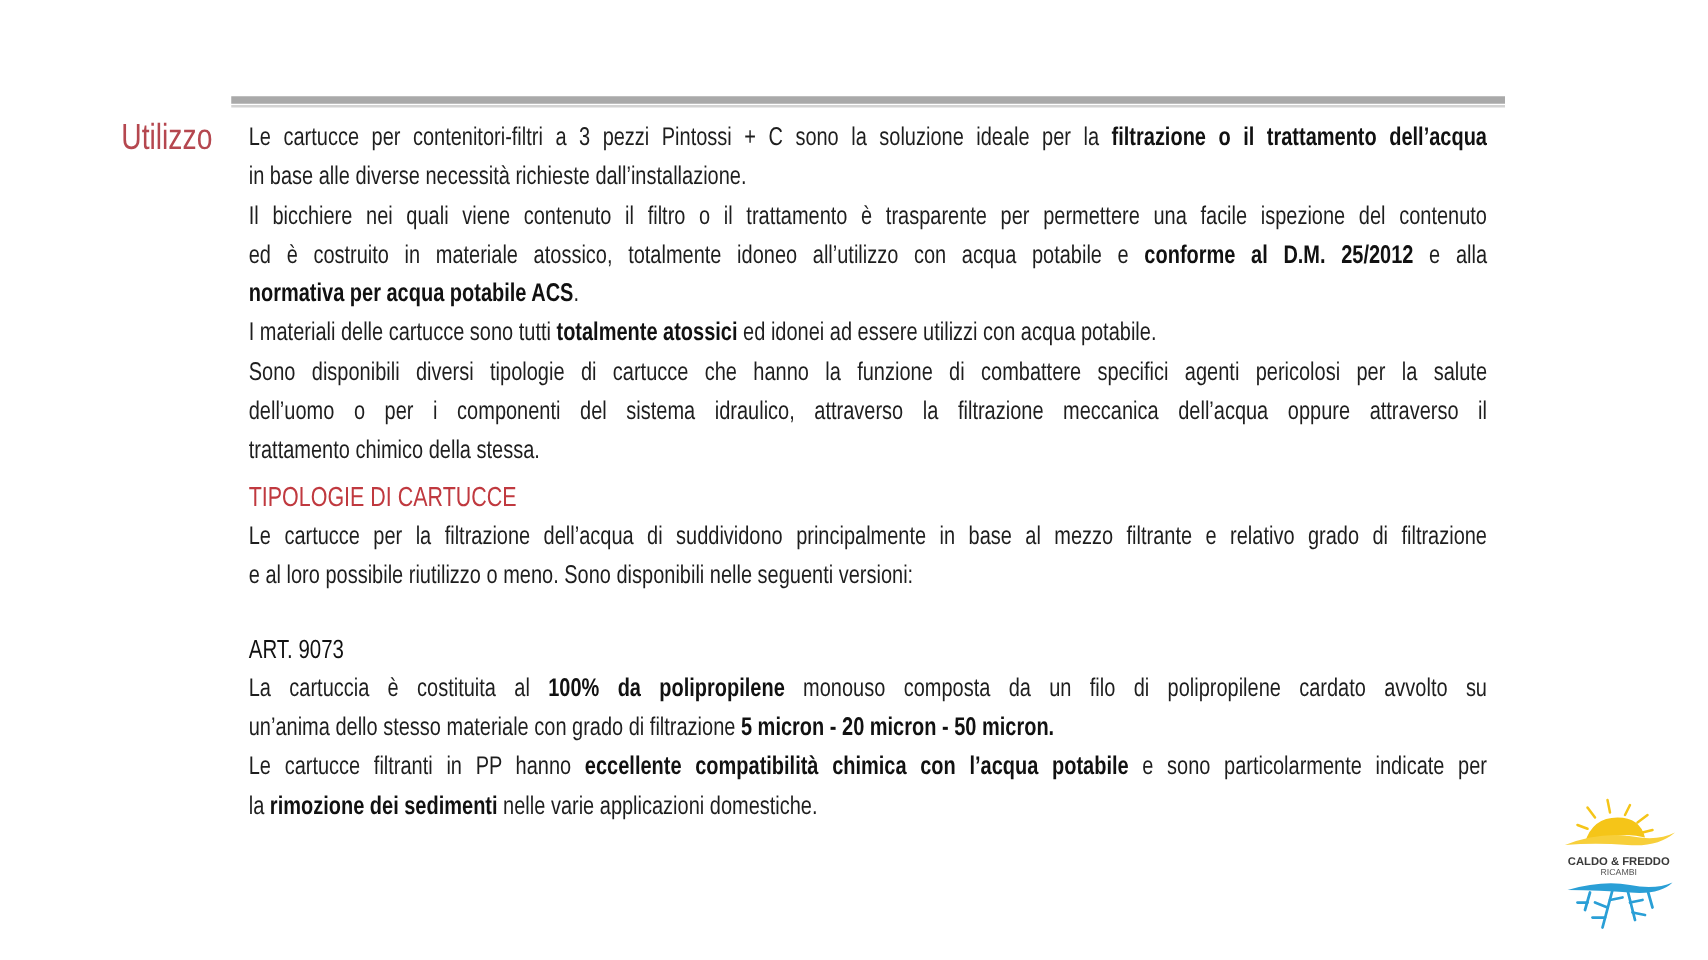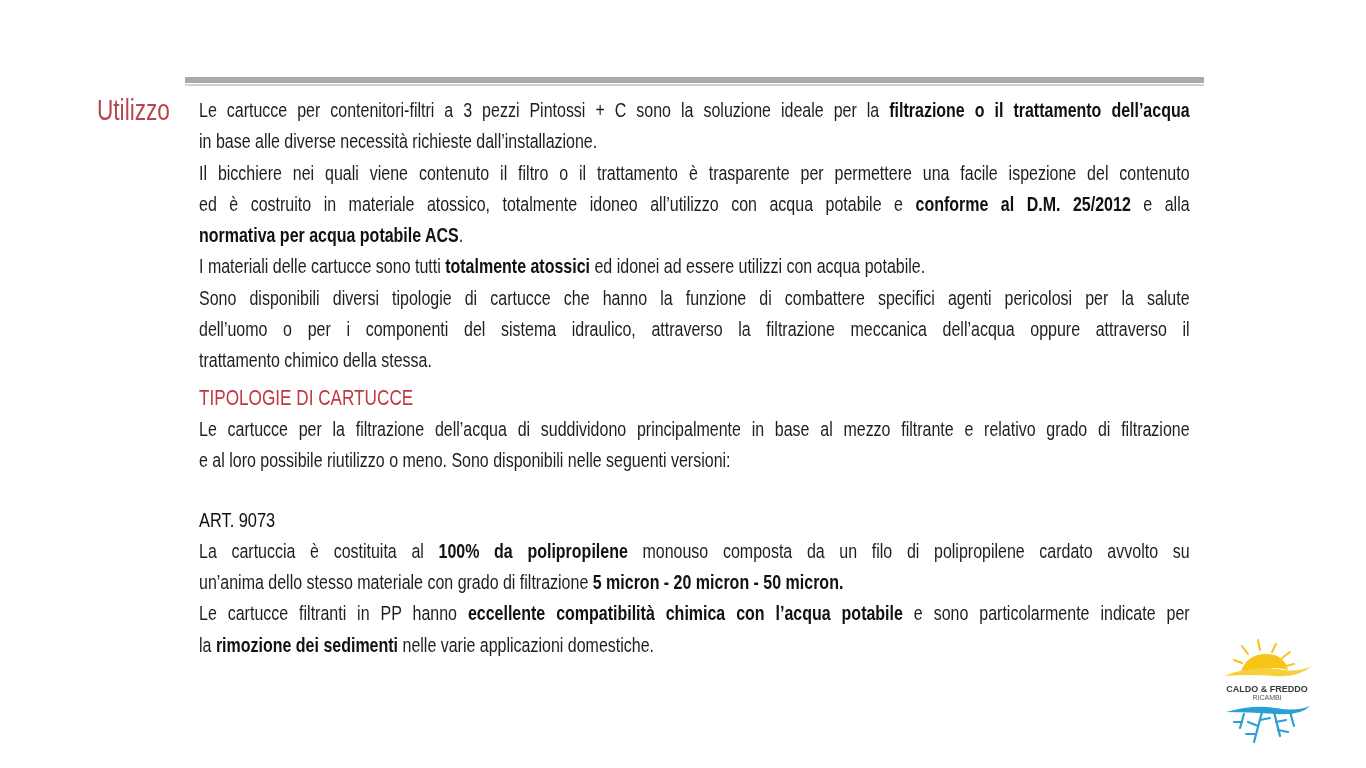--- a/index.html
+++ b/index.html
@@ -22,21 +22,21 @@
     transform:scaleX(0.78); transform-origin:left top;
   }
   .line {
     font-size:20.5px; line-height:31.3px; white-space:nowrap; height:31.3px;
   }
   .line.just { text-align:justify; text-align-last:justify; width:1270px; }
   .b { font-weight:bold; color:#111; }
   .heading-red { color:#c0393f; font-size:22px; }
   .gap { height:28px; }
   .art { font-size:21px; color:#111; }
-  .logo { position:absolute; left:1214px; top:636px; width:106px; height:112px; }
+  .logo { position:absolute; left:1242px; top:636px; width:106px; height:112px; }
 </style>
 </head>
 <body>
 
 <div class="rule-top"></div>
 <div class="rule-top2"></div>
 
 <div class="side-title">Utilizzo</div>
 
 <div class="content">

